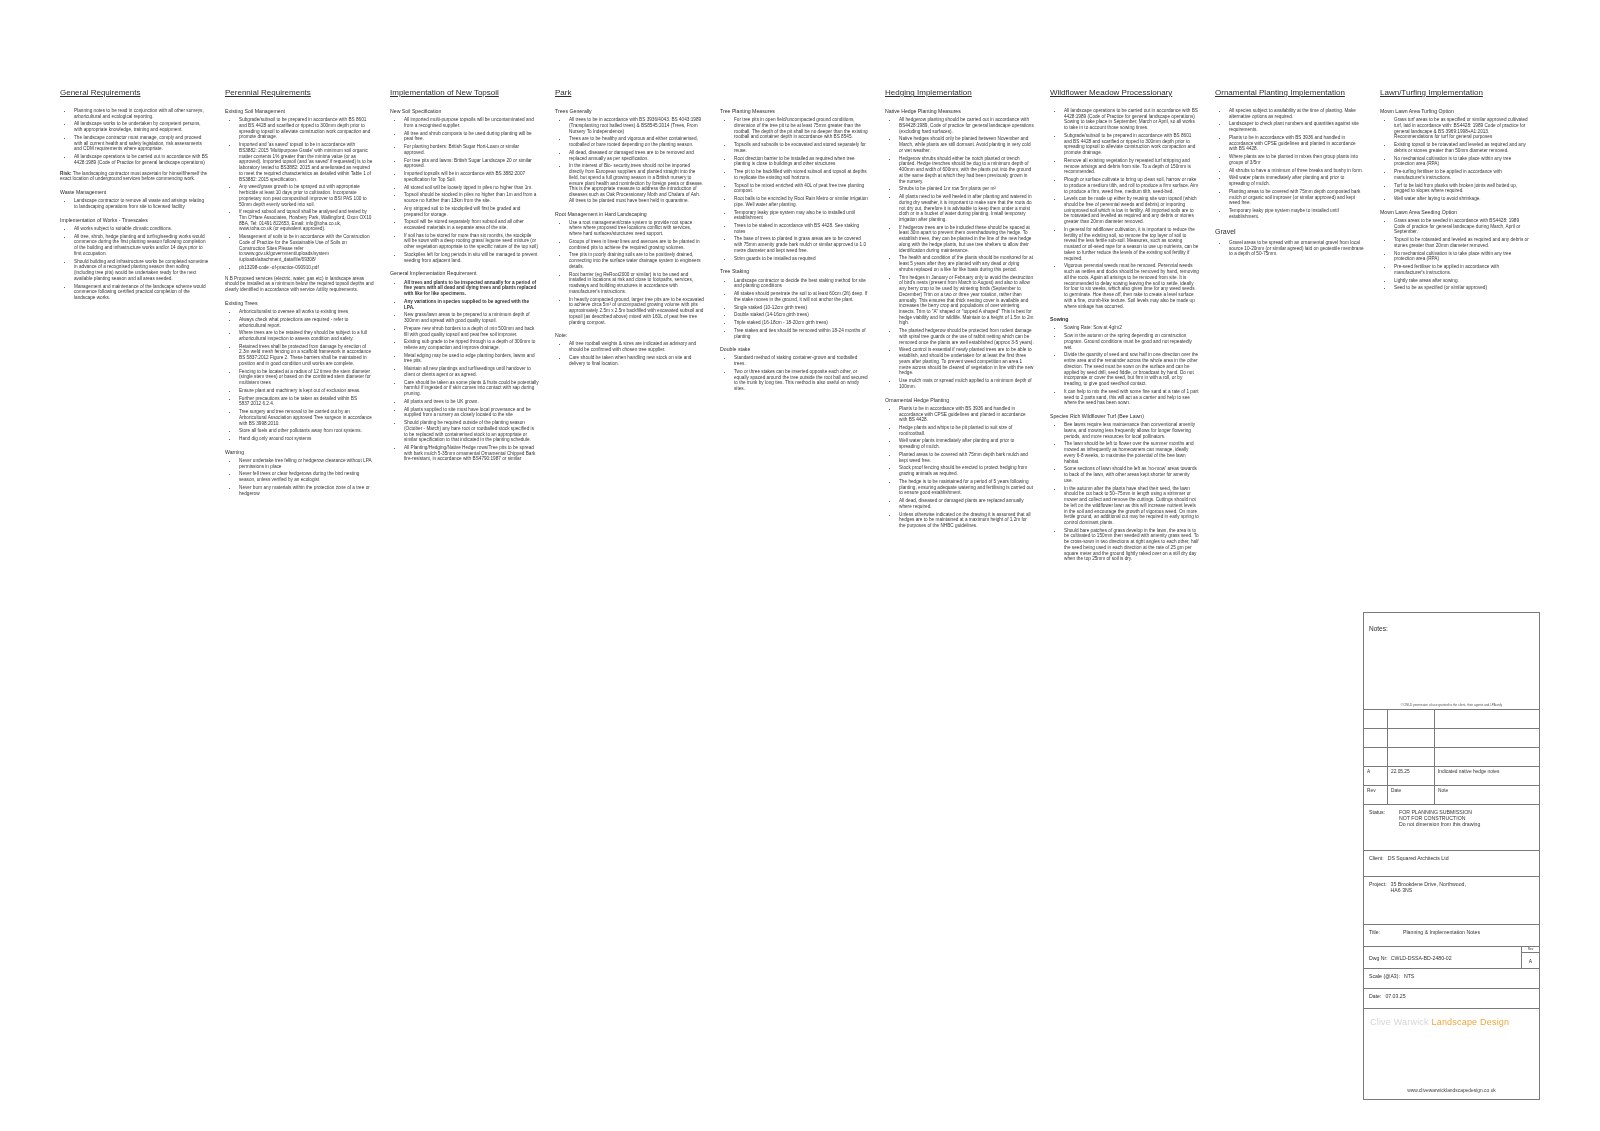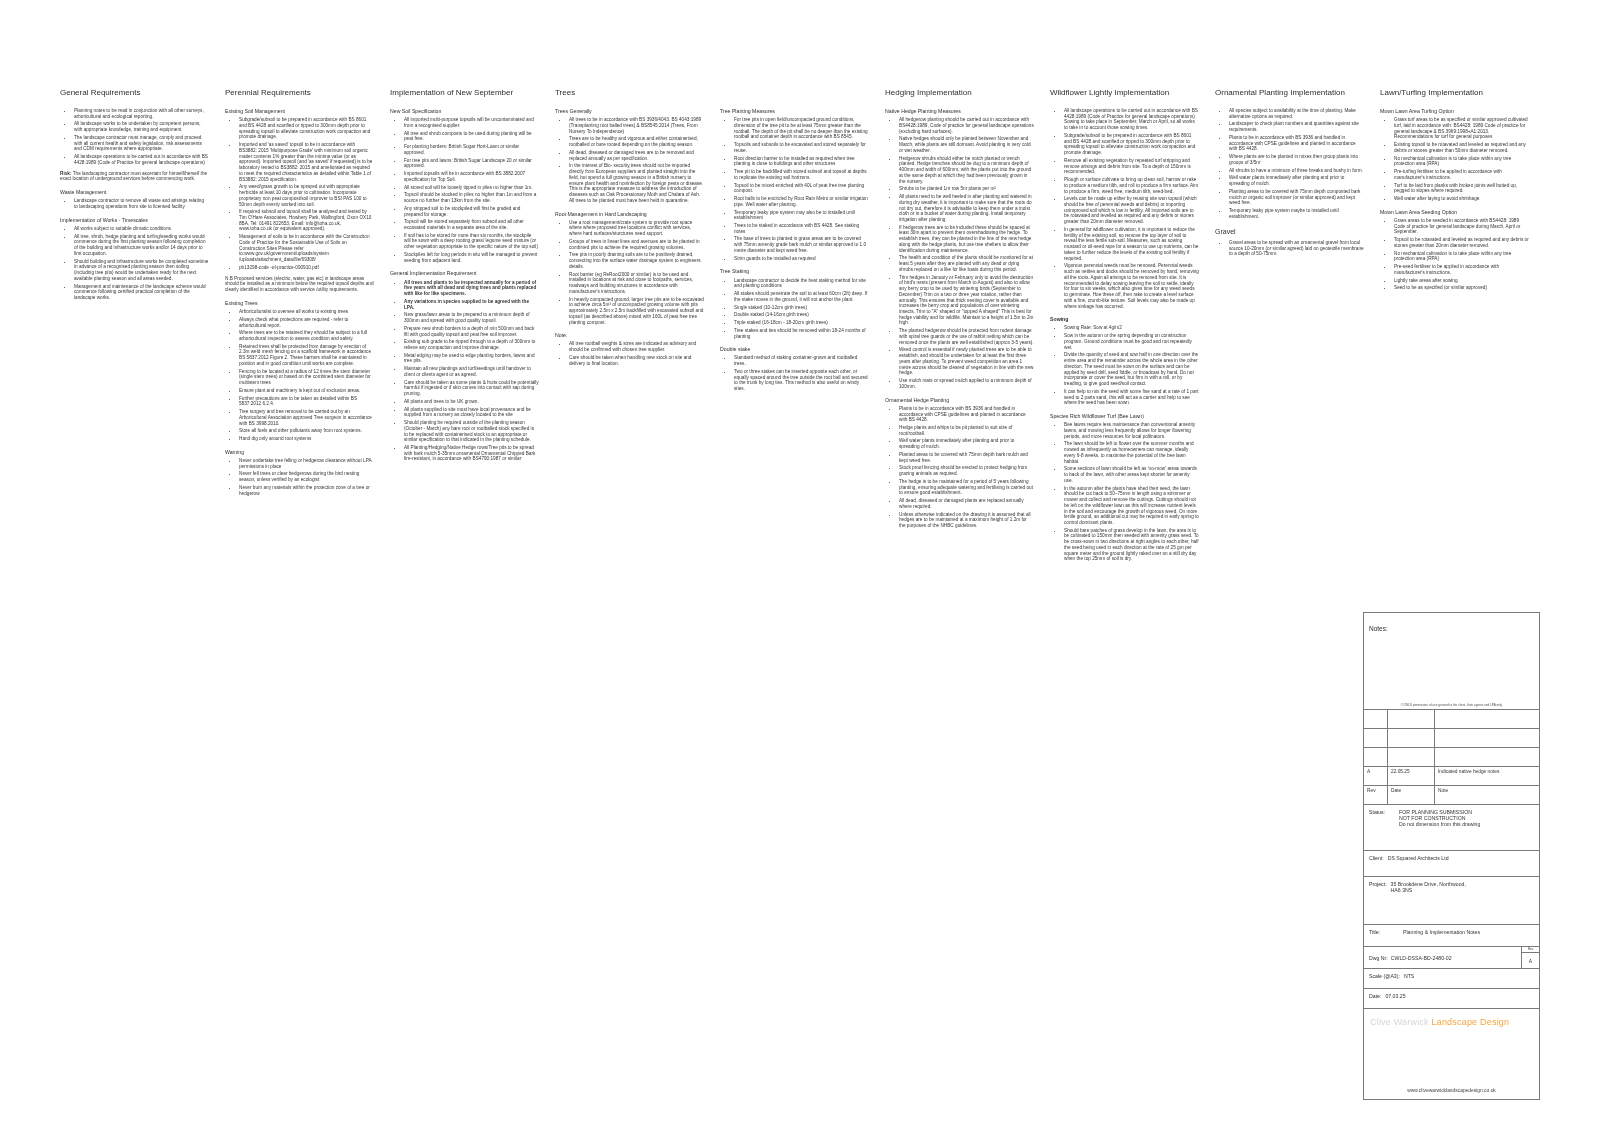--- a/index.html
+++ b/index.html
@@ -2,21 +2,21 @@
 <html><head>
 <meta charset="utf-8">
 <style>
   html,body{margin:0;padding:0;}
   body{
     width:1600px;height:1131px;background:#ffffff;position:relative;
     font-family:"Liberation Sans", sans-serif;color:#343434;overflow:hidden;
   }
   .columns{position:absolute;left:60px;top:88px;display:flex;gap:16px;}
   .col{width:149px;flex:none;}
-  .col-title{font-size:8px;line-height:1.15;margin:0 0 10px 0;min-height:10px;color:#2e2e2e;}
+  .col-title{font-size:8px;line-height:1.15;margin:0 0 10px 0;min-height:10px;color:#2e2e2e;text-decoration:underline;}
   .sec-heading{font-size:5.2px;line-height:1.2;margin:7px 0 3px 0;color:#2e2e2e;}
   .sec-heading.bold{font-weight:bold;}
   .sec-heading.large{font-size:7px;margin-top:9px;}
   p.para{font-size:4.7px;line-height:1.22;margin:5px 0;}
   p.para b{font-weight:bold;}
   ul.bullets{margin:0 0 4px 0;padding-left:13px;list-style:disc;}
   li.bullet{font-size:4.7px;line-height:1.22;margin-bottom:2px;padding-left:1px;}
   li.bullet.bold{font-weight:bold;}
 
   
@@ -107,21 +107,21 @@
         <li class="bullet">Hand dig only around root systems</li>
       </ul>
       <div class="sec-heading">Warning</div>
       <ul class="bullets">
         <li class="bullet">Never undertake tree felling or hedgerow clearance without LPA permissions in place</li>
         <li class="bullet">Never fell trees or clear hedgerows during the bird nesting season, unless verified by an ecologist</li>
         <li class="bullet">Never burn any materials within the protection zone of a tree or hedgerow</li>
       </ul>
     </div>
     <div class="col">
-      <div class="col-title">Implementation of New September</div>
+      <div class="col-title">Implementation of New Topsoil</div>
       <div class="sec-heading">New Soil Specification</div>
       <ul class="bullets">
         <li class="bullet">All imported multi-purpose topsoils will be uncontaminated and from a recognised supplier.</li>
         <li class="bullet">All tree and shrub composts to be used during planting will be peat free.</li>
         <li class="bullet">For planting borders: British Sugar Hort-Loam or similar approved.</li>
         <li class="bullet">For tree pits and lawns: British Sugar Landscape 20 or similar approved.</li>
         <li class="bullet">Imported topsoils will be in accordance with BS 3882:2007 specification for Top Soil.</li>
         <li class="bullet">All stored soil will be loosely tipped in piles no higher than 1m.</li>
         <li class="bullet">Topsoil should be stocked in piles no higher than 1m and from a source no further than 13km from the site.</li>
         <li class="bullet">Any stripped soil to be stockpiled will first be graded and prepared for storage.</li>
@@ -139,21 +139,21 @@
         <li class="bullet">Metal edging may be used to edge planting borders, lawns and tree pits.</li>
         <li class="bullet">Maintain all new plantings and turf/seedings until handover to client or clients agent or as agreed.</li>
         <li class="bullet">Care should be taken as some plants &amp; fruits could be potentially harmful if ingested or if skin comes into contact with sap during pruning.</li>
         <li class="bullet">All plants and trees to be UK grown.</li>
         <li class="bullet">All plants supplied to site must have local provenance and be supplied from a nursery as closely located to the site</li>
         <li class="bullet">Should planting be required outside of the planting season (October - March) any bare root or rootballed stock specified is to be replaced with containerised stock to an appropriate or similar specification to that indicated in the planting schedule.</li>
         <li class="bullet">All Planting/Hedging/Native Hedge rows/Tree pits to be spread with bark mulch 5-35mm ornamental Ornamental Chipped Bark fire-resistant, in accordance with BS4790:1987 or similar</li>
       </ul>
     </div>
     <div class="col">
-      <div class="col-title">Trees</div>
+      <div class="col-title">Park</div>
       <div class="sec-heading">Trees Generally</div>
       <ul class="bullets">
         <li class="bullet">All trees to be in accordance with BS 3936/4043. BS 4043:1989 (Transplanting root balled trees) &amp; BS8545:2014 (Trees, From Nursery To Independence)</li>
         <li class="bullet">Trees are to be healthy and vigorous and either containerised, rootballed or bare rooted depending on the planting season.</li>
         <li class="bullet">All dead, diseased or damaged trees are to be removed and replaced annually as per specification.</li>
         <li class="bullet">In the interest of Bio- security,trees should not be imported directly from European suppliers and planted straight into the field, but spend a full growing season in a British nursery to ensure plant health and noninfection by foreign pests or disease. This is the appropriate measure to address the introduction of diseases such as Oak Processionary Moth and Chalara of Ash. All trees to be planted must have been held in quarantine.</li>
       </ul>
       <div class="sec-heading">Root Management in Hard Landscaping</div>
       <ul class="bullets">
         <li class="bullet">Use a root management/crate system to provide root space where where proposed tree locations conflict with services, where hard surfaces/sturctures need support.</li>
@@ -220,21 +220,21 @@
         <li class="bullet">Hedge plants and whips to be pit planted to suit size of root/rootball.</li>
         <li class="bullet">Well water plants immediately after planting and prior to spreading of mulch.</li>
         <li class="bullet">Planted areas to be covered with 75mm depth bark mulch and kept weed free.</li>
         <li class="bullet">Stock proof fencing should be erected to protect hedging from grazing animals as required.</li>
         <li class="bullet">The hedge is to be maintained for a period of 5 years following planting, ensuring adequate watering and fertilising is carried out to ensure good establishment.</li>
         <li class="bullet">All dead, diseased or damaged plants are replaced annually where required.</li>
         <li class="bullet">Unless otherwise indicated on the drawing it is assumed that all hedges are to be maintained at a maximum height of 1.2m for the purposes of the NHBC guidelines.</li>
       </ul>
     </div>
     <div class="col">
-      <div class="col-title">Wildflower Lightly Implementation</div>
+      <div class="col-title">Wildflower Meadow Processionary</div>
       <ul class="bullets">
         <li class="bullet">All landscape operations to be carried out in accordance with BS 4428:1989 (Code of Practice for general landscape operations) Sowing to take place in September, March or April, so all works to take in to account those sowing times.</li>
         <li class="bullet">Subgrade/subsoil to be prepared in accordance with BS 8601 and BS 4428 and scarified or ripped to 300mm depth prior to spreading topsoil to alleviate construction work compaction and promote drainage.</li>
         <li class="bullet">Remove all existing vegetation by repeated turf stripping and remove arisings and debris from site. To a depth of 150mm is recommended.</li>
         <li class="bullet">Plough or surface cultivate to bring up clean soil, harrow or rake to produce a medium tilth, and roll to produce a firm surface. Aim to produce a firm, weed free, medium tilth, seed-bed.</li>
         <li class="bullet">Levels can be made up either by reusing site won topsoil (which should be free of perennial weeds and debris) or importing unimproved soil which is low in fertility. All imported soils are to be rotavated and levelled as required and any debris or stones greater than 20mm diameter removed.</li>
         <li class="bullet">In general for wildflower cultivation, it is important to reduce the fertility of the existing soil, so remove the top layer of soil to reveal the less fertile sub-soil. Measures, such as sowing mustard or oil-seed rape for a season to use up nutrients, can be taken to further reduce the levels of the existing soil fertility if required.</li>
         <li class="bullet">Vigorous perennial weeds must be removed. Perennial weeds such as nettles and docks should be removed by hand, removing all the roots. Again all arisings to be removed from site. It is recommended to delay sowing leaving the soil to settle, ideally for four to six weeks, which also gives time for any weed seeds to germinate. Hoe these off, then rake to create a level surface with a fine, crumb-like texture. Soil levels may also be made up where sinkage has occurred.</li>
       </ul>
       <div class="sec-heading bold">Sowing</div>

